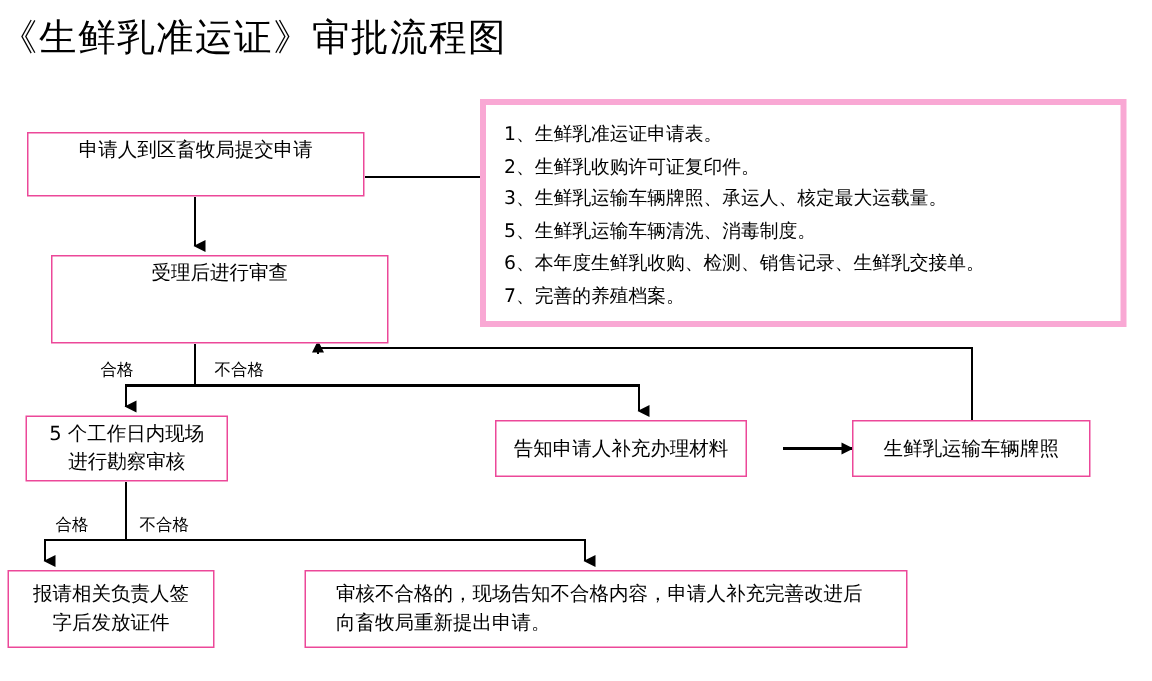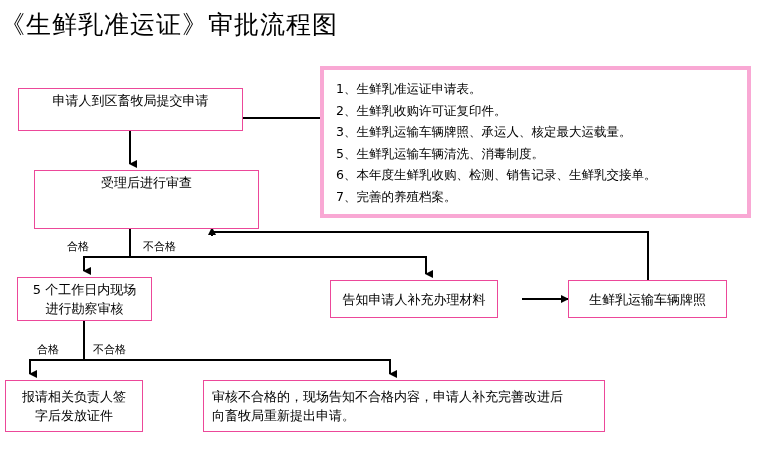--- a/index.html
+++ b/index.html
@@ -166,20 +166,20 @@
   <div class="edge-label" style="left:36px; top:342px;">合格</div>
   <div class="edge-label" style="left:92px; top:342px;">不合格</div>
 
   <div class="node" style="left:5px; top:380px; width:138px; height:52px;">
     <span class="inner">
       <span class="textbox-line">报请相关负责人签</span>
       <span class="textbox-line">字后发放证件</span>
     </span>
   </div>
 
-  <div class="node leftalign" style="left:203px; top:380px; width:402px; height:52px; padding-left:8px;">
+  <div class="node leftalign" style="left:203px; top:380px; width:402px; height:52px; padding-left:20px;">
     <span class="inner">
       <span class="textbox-line">审核不合格的，现场告知不合格内容，申请人补充完善改进后</span>
       <span class="textbox-line">向畜牧局重新提出申请。</span>
     </span>
   </div>
 
 </div>
 
 </body></html>

